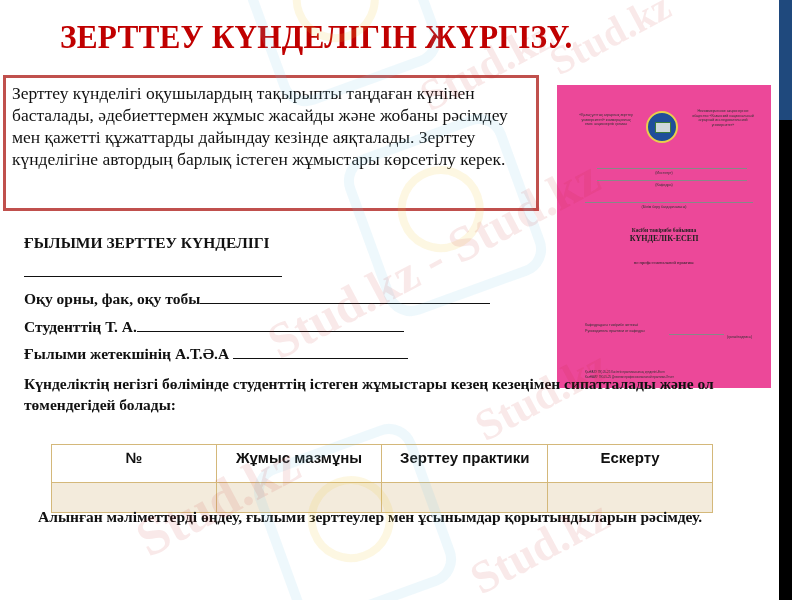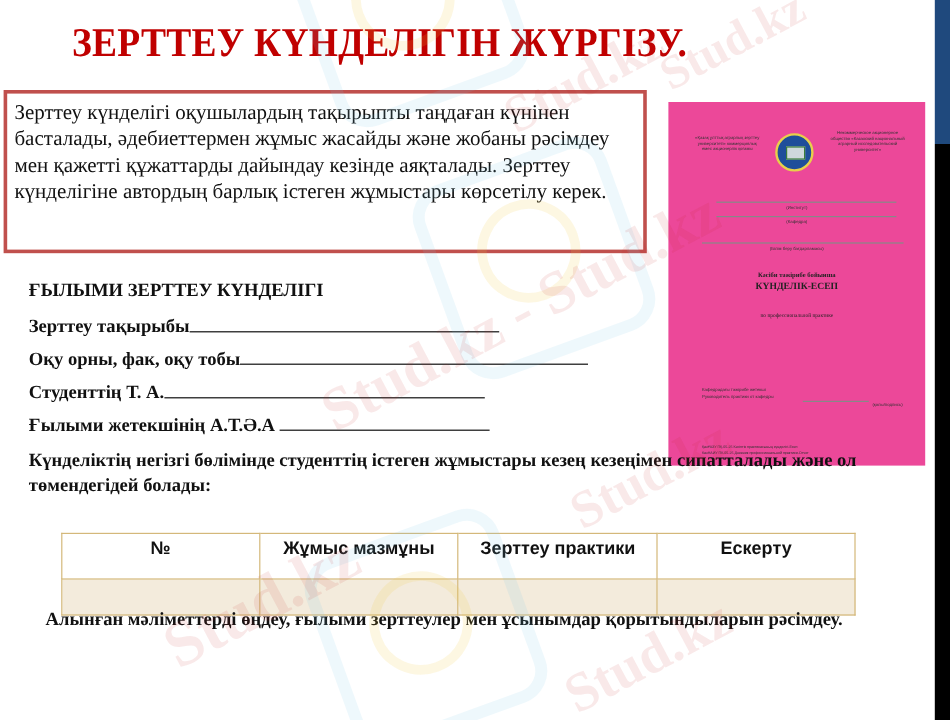--- a/index.html
+++ b/index.html
@@ -102,21 +102,21 @@
   <div class="small" style="left:28px;top:285px;width:180px;font-size:3px;">ҚазҰАЗУ ПҚ.05-25 Кәсіптік практикасының күнделігі-Есеп</div>
   <div class="small" style="left:28px;top:290px;width:180px;font-size:3px;">КазНАИУ ПК.05-25 Дневник профессиональной практики-Отчет</div>
 </div>
 
 <div class="right-strip-blue"></div>
 <div class="right-strip-black"></div>
 
 <div class="form-block">
   <div class="form-line">ҒЫЛЫМИ ЗЕРТТЕУ КҮНДЕЛІГІ</div>
   <div class="form-line">
-    <span>Зерттеу тақырыбы</span><span class="blank" style="width:258px;"></span>
+    <span class="blank" style="width:258px;"></span>
   </div>
   <div class="form-line">
     <span>Оқу орны, фак, оқу тобы</span><span class="blank" style="width:290px;"></span>
   </div>
   <div class="form-line">
     <span>Студенттің Т. А.</span><span class="blank" style="width:267px;"></span>
   </div>
   <div class="form-line">
     <span>Ғылыми жетекшінің А.Т.Ә.А</span> <span class="blank" style="width:175px;"></span>
   </div>

